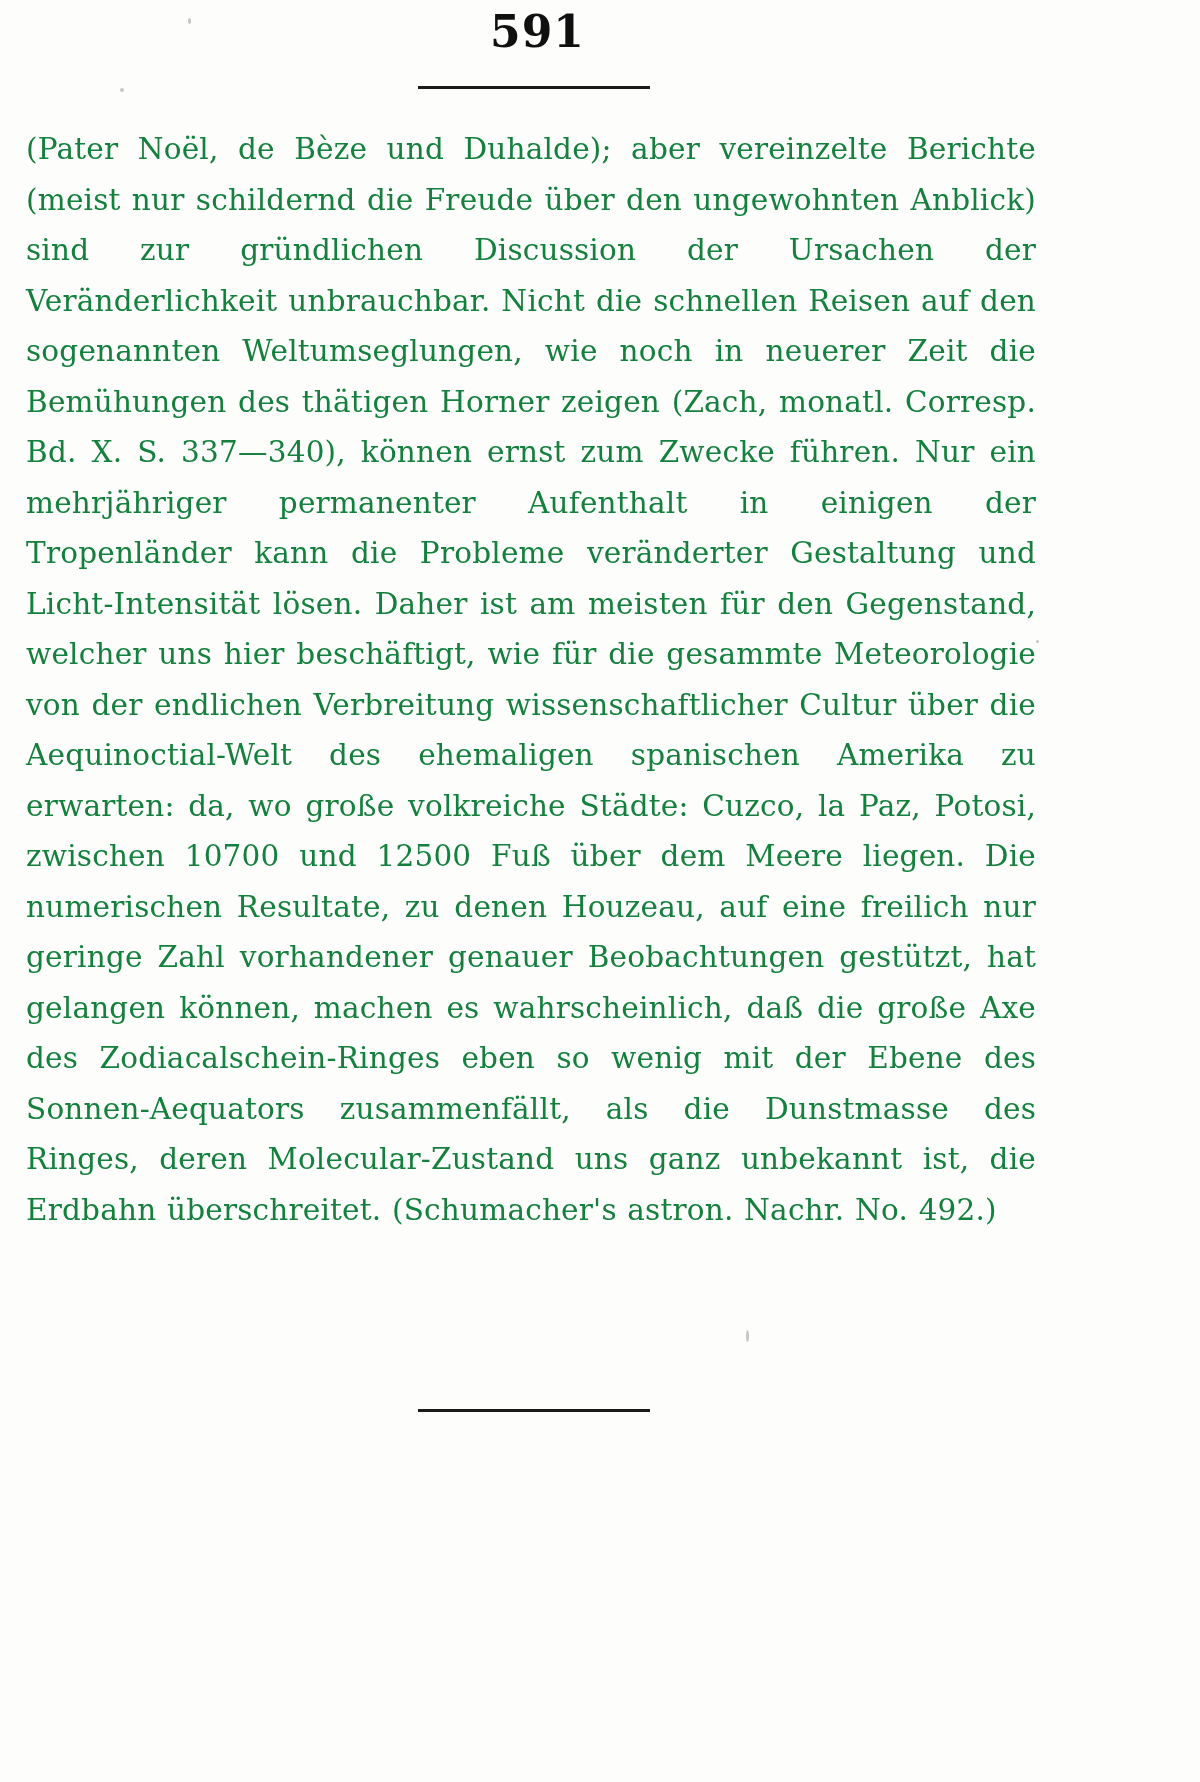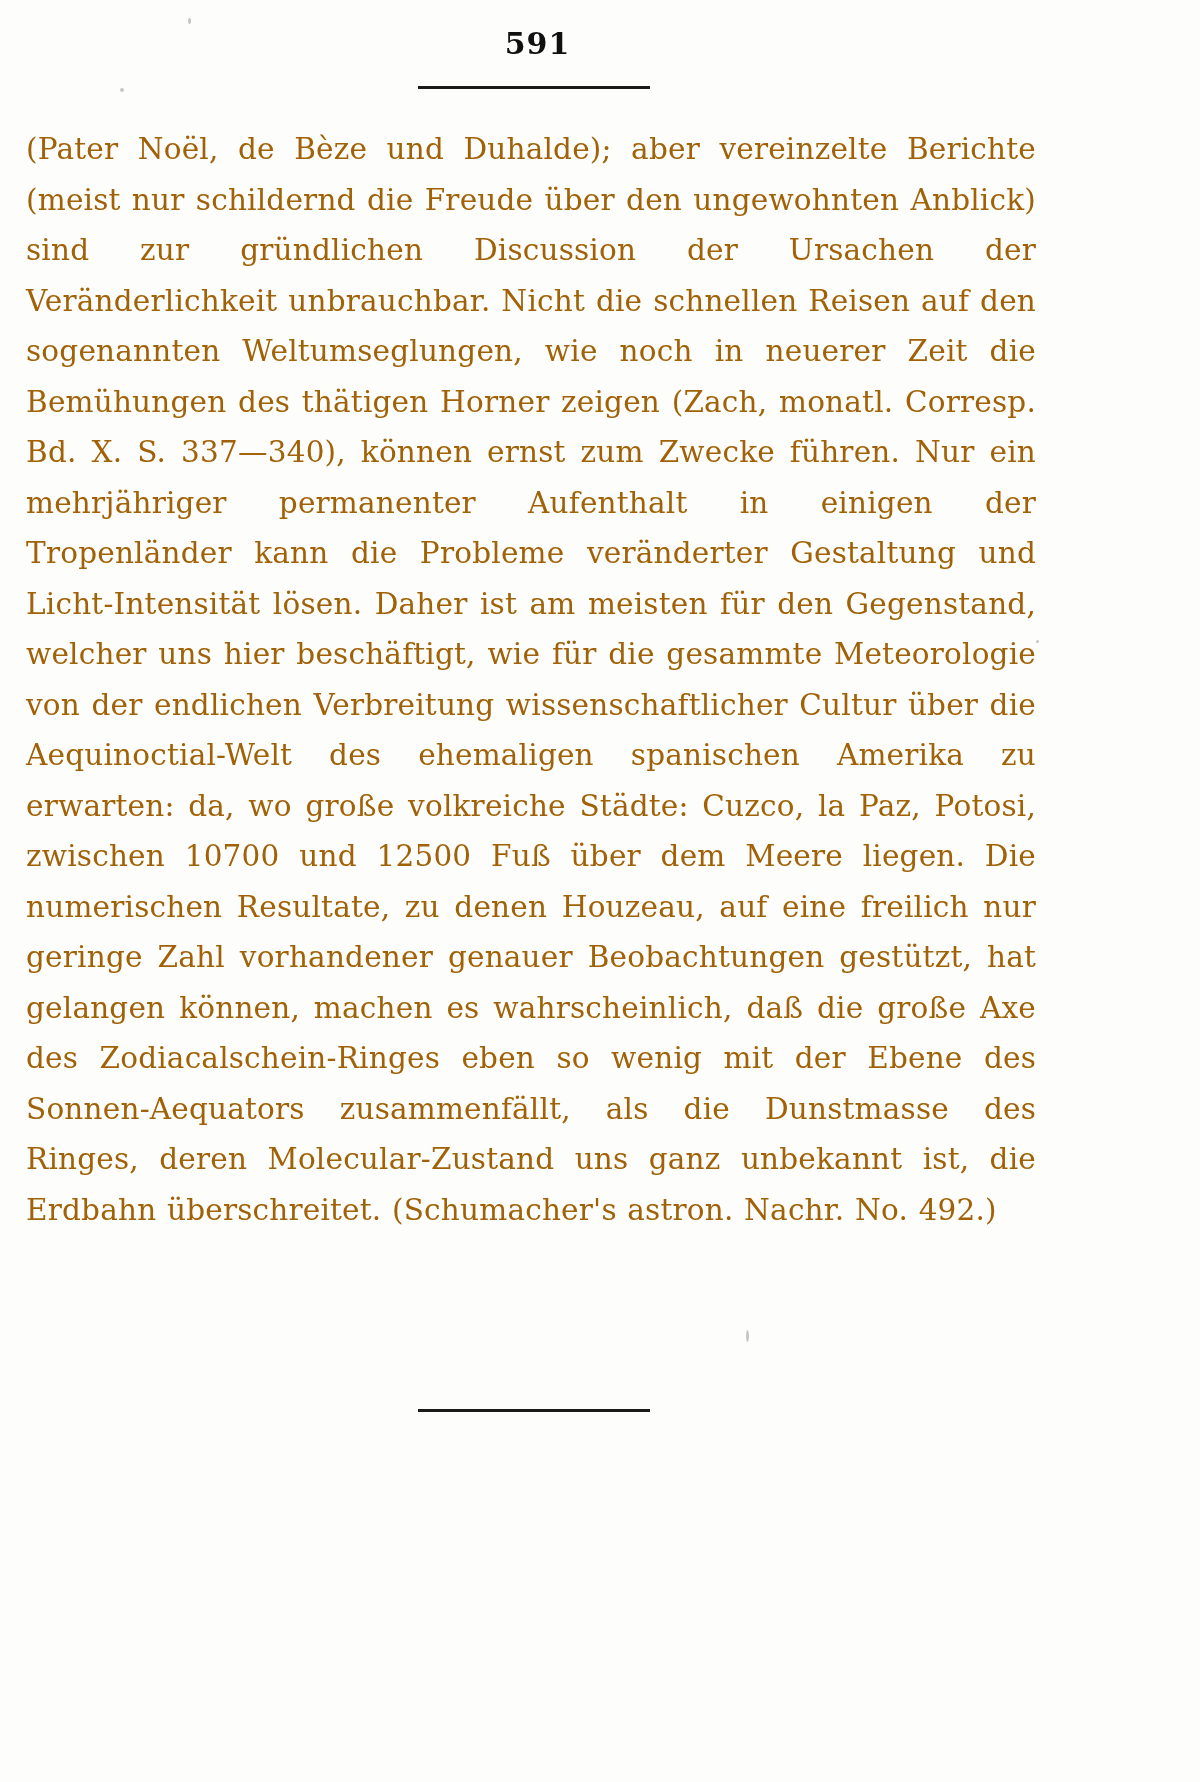--- a/index.html
+++ b/index.html
@@ -18,27 +18,27 @@
   .page {
     position: absolute;
     left: 0;
     top: 0;
     width: 1200px;
     height: 1782px;
     background: #fdfdfc;
   }
   .page-number {
     position: absolute;
-    top: 26px;
+    top: 6px;
     left: 0;
     width: 1075px;
     text-align: center;
     font-family: "DejaVu Serif", serif;
     font-weight: bold;
-    font-size: 30px;
+    font-size: 44px;
     letter-spacing: 1px;
     color: #101010;
   }
   .rule-top {
     position: absolute;
     top: 86px;
     left: 418px;
     width: 232px;
     height: 3px;
     background: #1a1a1a;
@@ -52,21 +52,21 @@
     background: #1a1a1a;
   }
   .body-text {
     position: absolute;
     top: 124px;
     left: 26px;
     width: 1010px;
     font-family: "DejaVu Serif", serif;
     font-size: 29.5px;
     line-height: 50.5px;
-    color: #a16207;
+    color: #15803d;
     text-align: justify;
     text-justify: inter-word;
     letter-spacing: 0.2px;
     white-space: pre-wrap;
     word-spacing: 1px;
   }
   
   .body-text {
     -webkit-font-smoothing: none;
     font-stretch: normal;

